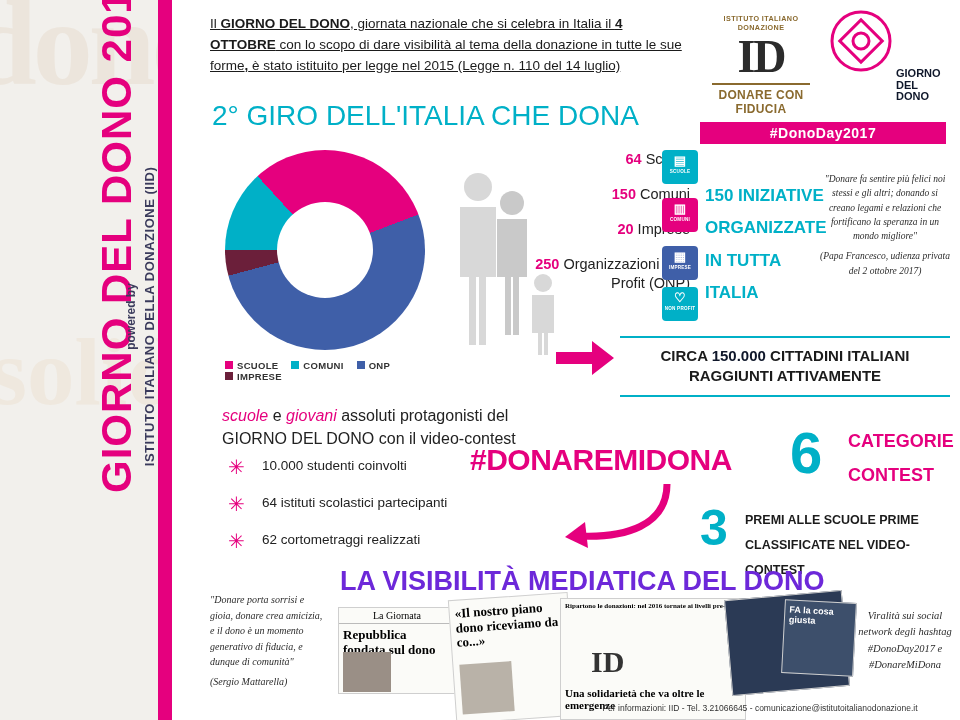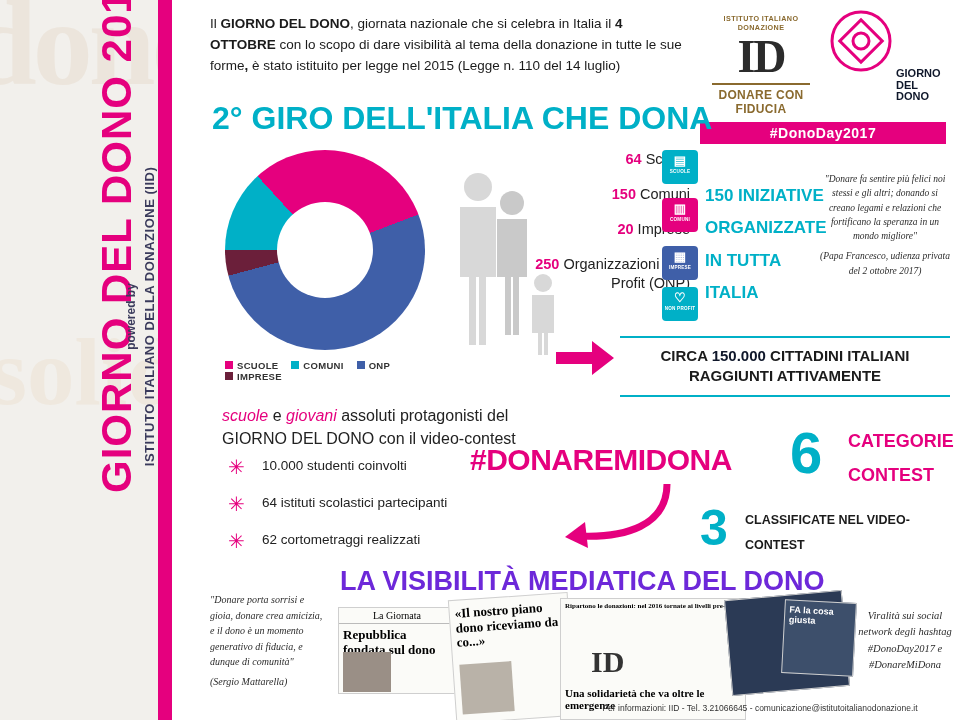--- a/index.html
+++ b/index.html
@@ -52,21 +52,21 @@
     white-space:nowrap;
   }
   #powered .iid { font-size:13px; letter-spacing:0.5px; }
   #pink-stripe {
     position:absolute; left:158px; top:0; width:14px; height:720px;
     background:#e5007e;
   }
   
   #intro {
     position:absolute; left:210px; top:14px; width:480px;
-    font-size:13.5px; line-height:1.55; color:#1b1b1b;
+    font-size:13.5px; line-height:1.55; color:#1b1b1b;text-decoration:underline;
   }
   #intro b { font-weight:bold; }
   
   #logo-box {
     position:absolute; left:700px; top:8px; width:246px; height:110px;
   }
   #iid-logo {
     position:absolute; left:0; top:0; width:122px; height:102px;
     text-align:center;
   }
@@ -92,21 +92,21 @@
     font-size:11px; font-weight:bold; color:#0f172a; line-height:1.05;margin-top:44px;
   }
   #hashtag-bar {
     position:absolute; left:700px; top:122px; width:246px; height:22px;
     background:#e5007e; color:#fff; font-size:14px; font-weight:bold;
     text-align:center; line-height:22px; letter-spacing:0.5px;
   }
   
   #giro-title {
     position:absolute; left:212px; top:100px;
-    font-size:32px; font-weight:bold; color:#00b0c7; letter-spacing:0px;
+    font-size:28px; font-weight:normal; color:#00b0c7; letter-spacing:0px;
   }
   
   #donut-wrap { position:absolute; left:225px; top:150px; width:215px; height:230px; }
   #donut {
     position:absolute; left:0; top:0; width:200px; height:200px; border-radius:50%;
   }
   #donut-hole {
     position:absolute; left:52px; top:52px; width:96px; height:96px;
     border-radius:50%; background:#fff;
   }
@@ -330,20 +330,21 @@
   <path d="M30 42 L10 57 L33 68 Z" fill="#e5007e"></path>
 </svg>
 
 <div id="six">6</div>
 <div id="six-txt">
   <div>CATEGORIE</div>
   <div>CONTEST</div>
 </div>
 <div id="three">3</div>
 <div id="three-txt">
+  <div>PREMI ALLE SCUOLE PRIME</div>
   <div>CLASSIFICATE NEL VIDEO-CONTEST</div>
 </div>
 
 <div id="visib">LA VISIBILITÀ MEDIATICA DEL DONO</div>
 
 <div id="mattarella">
   <span>"Donare porta sorrisi e gioia, donare crea amicizia, e il dono è un momento generativo di fiducia, e dunque di comunità"</span>
   <div style="margin-top:4px;">(Sergio Mattarella)</div>
 </div>
 

